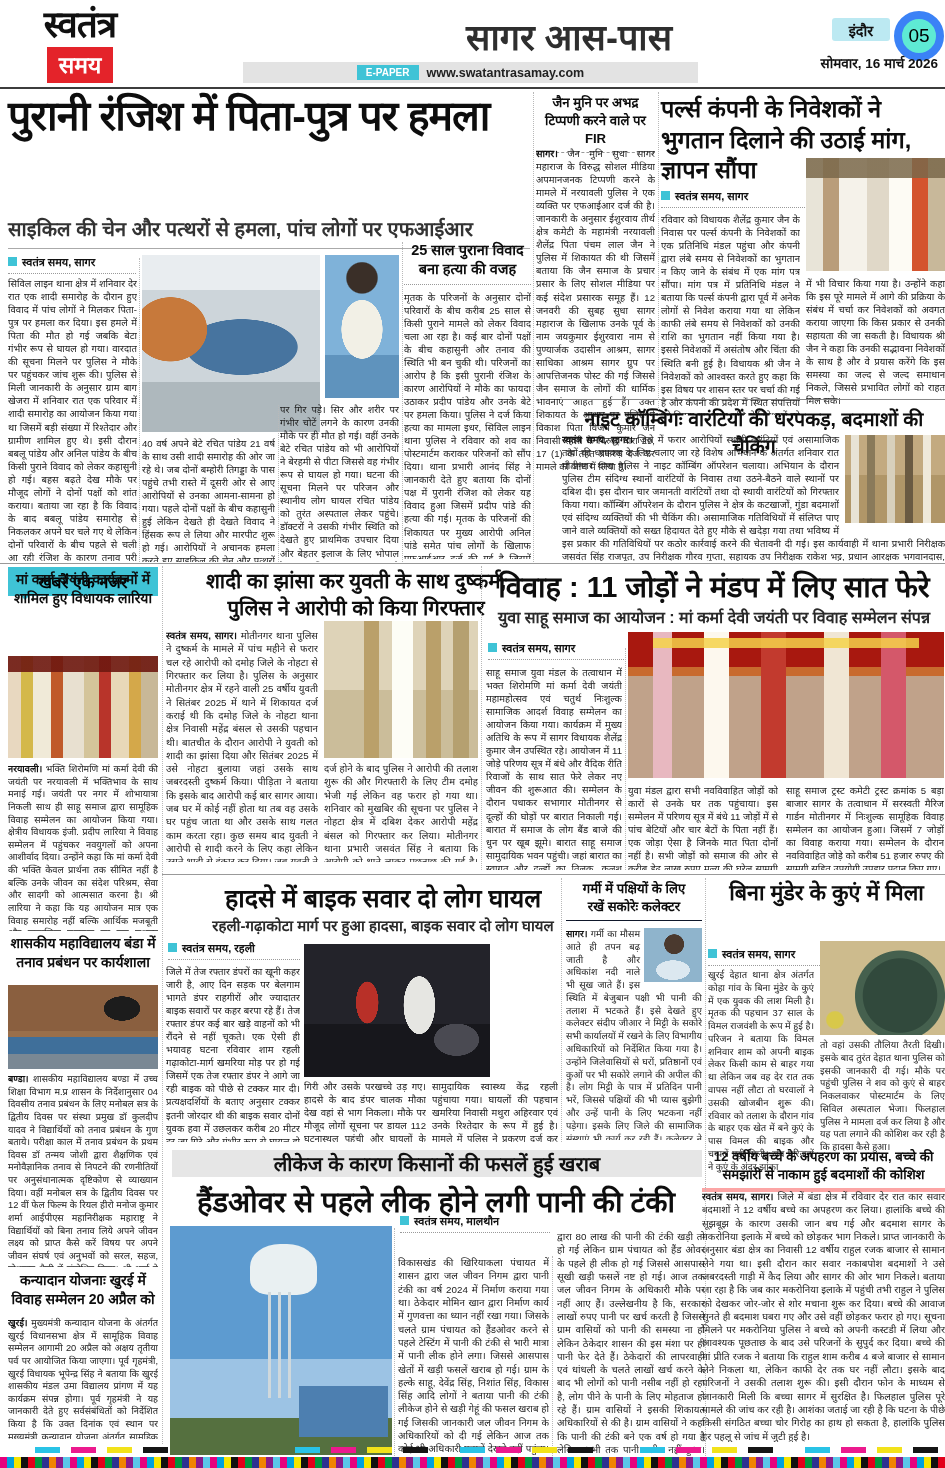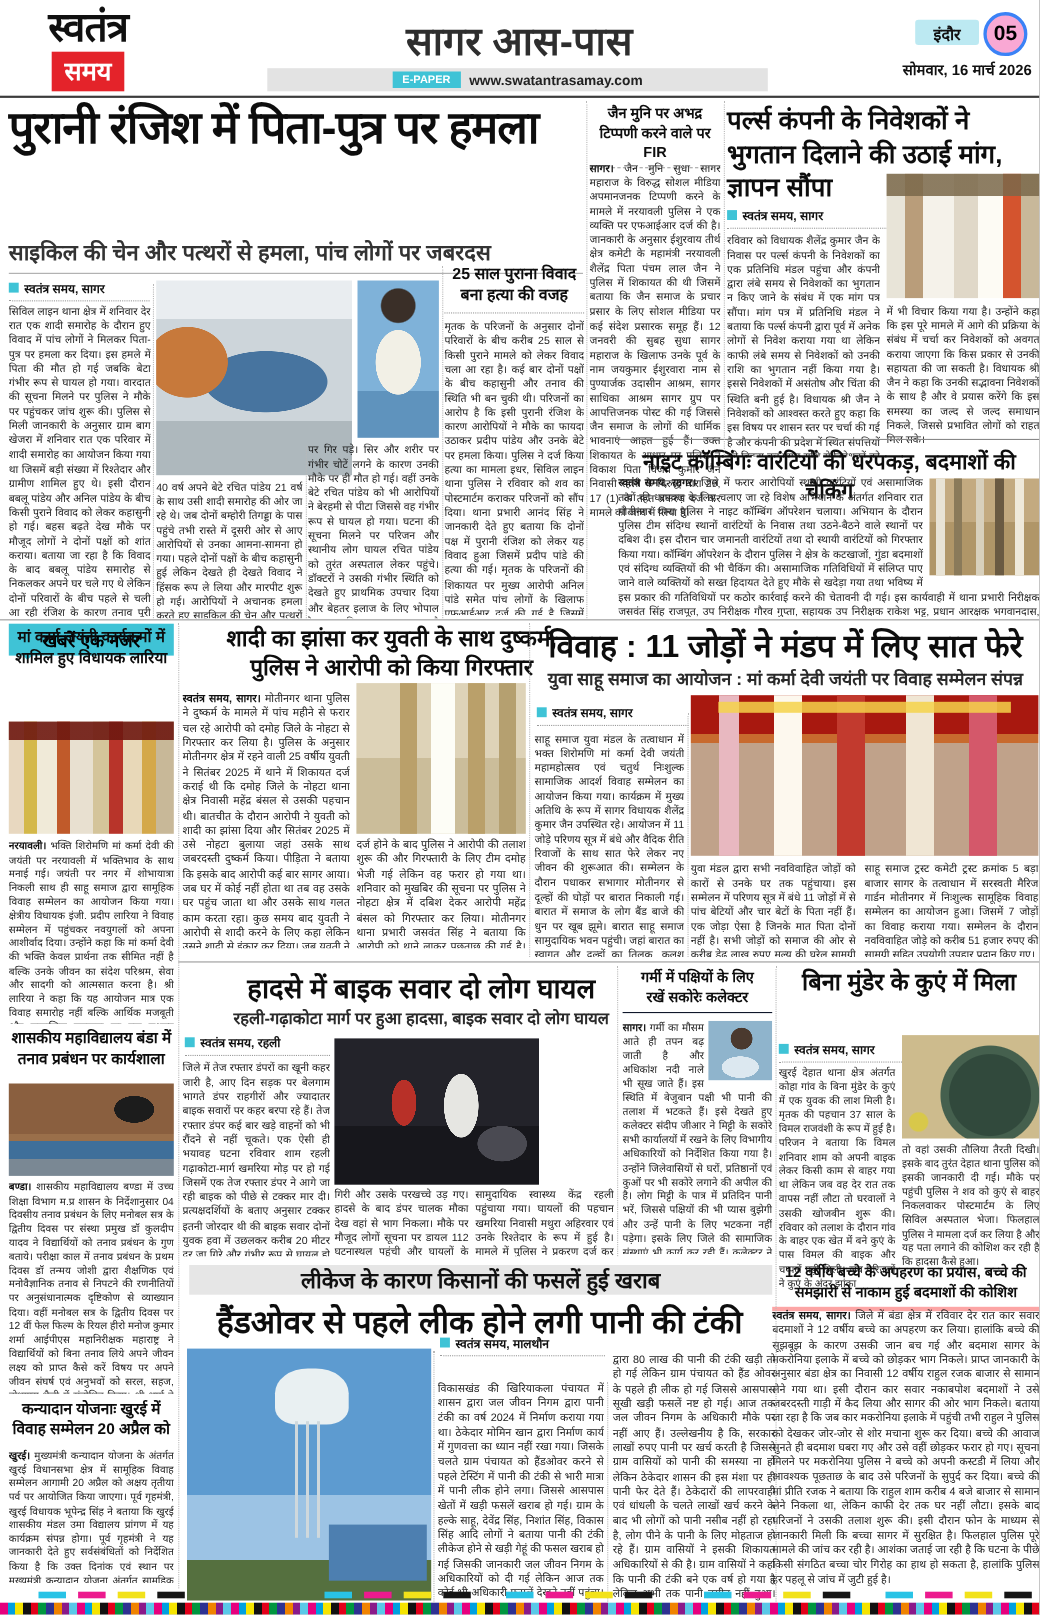--- a/index.html
+++ b/index.html
@@ -14,28 +14,28 @@
           border-bottom:1px dotted #9a9a9a;padding-bottom:4px;}
   .bullet{width:9px;height:9px;background:#3fc3d6;flex:0 0 auto;}
   .vl{position:absolute;border-left:1px dotted #b9b9b9;width:0;}
   .hl{position:absolute;border-top:1px solid #999;height:0;}
   .ph{position:absolute;overflow:hidden;background:#c9c9c9;}
   
   #logo{left:10px;top:6px;width:140px;text-align:center;}
   #logo-top{font-size:37px;font-weight:800;color:#101010;line-height:1.05;letter-spacing:-1px;}
   #logo-bottom{display:inline-block;background:#e4232a;color:#fff;font-weight:800;font-size:23px;
                padding:1px 12px 3px;margin-top:2px;}
-  #section-title{left:272px;top:12px;width:400px;text-align:center;font-size:36px;font-weight:800;color:#2e2e2e;}
+  #section-title{left:272px;top:12px;width:400px;text-align:right;font-size:36px;font-weight:800;color:#2e2e2e;}
   #url-bar{left:243px;top:62px;width:455px;height:21px;background:#e3e3e3;display:flex;align-items:center;justify-content:center;gap:8px;}
   #epaper-badge{background:#3fc3d6;color:#fff;font-weight:700;font-size:10px;padding:2px 9px;}
   #website{font-size:12.5px;font-weight:700;color:#222;}
   #edition-badge{left:832px;top:18px;width:58px;height:23px;background:#bce9f2;color:#111;font-weight:700;
                  font-size:14.5px;display:flex;align-items:center;justify-content:center;border-radius:3px;}
-  #page-circle{left:894px;top:11px;width:34px;height:34px;border-radius:50%;border:3px solid #3b82f6;background:#f9a8d4;
-               display:flex;align-items:center;justify-content:center;font-size:19px;font-weight:700;color:#000;}
+  #page-circle{left:894px;top:11px;width:34px;height:34px;border-radius:50%;border:8px solid #3b82f6;background:#5eead4;
+               display:flex;align-items:center;justify-content:center;font-size:19px;font-weight:400;color:#000;}
   #masthead-date{left:790px;top:54px;width:148px;text-align:right;font-weight:700;font-size:13.5px;color:#111;}
   #hl-mast{left:0;top:87px;width:945px;border-top:2px solid #3c3c3c;}
   
   #lead-h1{left:8px;top:92px;width:524px;font-size:41px;line-height:1.18;letter-spacing:-1px;}
   #lead-subhead{left:8px;top:210px;width:522px;font-size:20px;font-weight:700;color:#333;
                 padding:5px 0 6px;border-bottom:1px solid #aaa;}
   #lead-byline{left:8px;top:254px;width:128px;}
   #lead-col1{left:8px;top:277px;width:129px;height:284px;}
   #ph-stretcher{left:142px;top:255px;width:178px;height:177px;
     background:radial-gradient(ellipse 34% 30% at 16% 42%,#c7793b 0 60%,rgba(0,0,0,0) 61%),
@@ -185,21 +185,21 @@
     <div class="abs" id="edition-badge">इंदौर</div>
     <div class="abs" id="page-circle">05</div>
     <div class="abs" id="masthead-date">सोमवार, 16 मार्च 2026</div>
     <div class="hl" id="hl-mast"></div>
   </header>
 
   <section>
     <div class="abs hdl" id="lead-h1">
       <div>पुरानी रंजिश में पिता-पुत्र पर हमला</div>
     </div>
-    <div class="abs" id="lead-subhead">साइकिल की चेन और पत्थरों से हमला, पांच लोगों पर जबरदस</div>
+    <div class="abs" id="lead-subhead">साइकिल की चेन और पत्थरों से हमला, पांच लोगों पर एफआईआर</div>
     <div class="abs byline" id="lead-byline">
       <span class="bullet"></span>
       <span>स्वतंत्र समय, सागर</span>
     </div>
     <div class="abs bodytxt" id="lead-col1">सिविल लाइन थाना क्षेत्र में शनिवार देर रात एक शादी समारोह के दौरान हुए विवाद में पांच लोगों ने मिलकर पिता-पुत्र पर हमला कर दिया। इस हमले में पिता की मौत हो गई जबकि बेटा गंभीर रूप से घायल हो गया। वारदात की सूचना मिलने पर पुलिस ने मौके पर पहुंचकर जांच शुरू की। पुलिस से मिली जानकारी के अनुसार ग्राम बाग खेजरा में शनिवार रात एक परिवार में शादी समारोह का आयोजन किया गया था जिसमें बड़ी संख्या में रिश्तेदार और ग्रामीण शामिल हुए थे। इसी दौरान बबलू पांडेय और अनिल पांडेय के बीच किसी पुराने विवाद को लेकर कहासुनी हो गई। बहस बढ़ते देख मौके पर मौजूद लोगों ने दोनों पक्षों को शांत कराया। बताया जा रहा है कि विवाद के बाद बबलू पांडेय समारोह से निकलकर अपने घर चले गए थे लेकिन दोनों परिवारों के बीच पहले से चली आ रही रंजिश के कारण तनाव पूरी तरह खत्म नहीं हुआ था। इसी बीच कुछ देर बाद बबलू पांडेय के भाई प्रदीप पांडेय</div>
     <div class="ph" id="ph-stretcher"></div>
     <div class="ph" id="ph-portrait"></div>
     <div class="abs bodytxt" id="lead-col2">40 वर्ष अपने बेटे रचित पांडेय 21 वर्ष के साथ उसी शादी समारोह की ओर जा रहे थे। जब दोनों बम्होरी तिगड्डा के पास पहुंचे तभी रास्ते में दूसरी ओर से आए आरोपियों से उनका आमना-सामना हो गया। पहले दोनों पक्षों के बीच कहासुनी हुई लेकिन देखते ही देखते विवाद ने हिंसक रूप ले लिया और मारपीट शुरू हो गई। आरोपियों ने अचानक हमला करते हुए साइकिल की चेन और पत्थरों से प्रदीप पांडेय और उनके बेटे पर ताबड़तोड़ वार करना शुरू कर दिया। हमले में प्रदीप पांडेय गंभीर रूप से घायल होकर सड़क</div>
     <div class="abs bodytxt" id="lead-col3">पर गिर पड़े। सिर और शरीर पर गंभीर चोटें लगने के कारण उनकी मौके पर ही मौत हो गई। वहीं उनके बेटे रचित पांडेय को भी आरोपियों ने बेरहमी से पीटा जिससे वह गंभीर रूप से घायल हो गया। घटना की सूचना मिलने पर परिजन और स्थानीय लोग घायल रचित पांडेय को तुरंत अस्पताल लेकर पहुंचे। डॉक्टरों ने उसकी गंभीर स्थिति को देखते हुए प्राथमिक उपचार दिया और बेहतर इलाज के लिए भोपाल रेफर कर दिया। बताया जा रहा है कि उसकी हालत अभी भी नाजुक बनी हुई है।</div>
     <div class="abs" id="substory">

